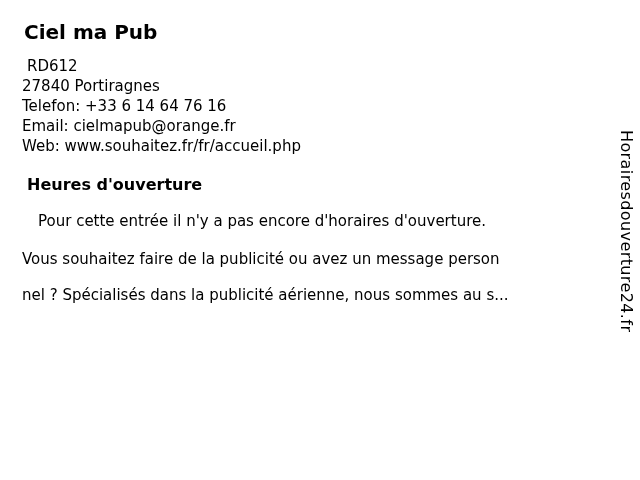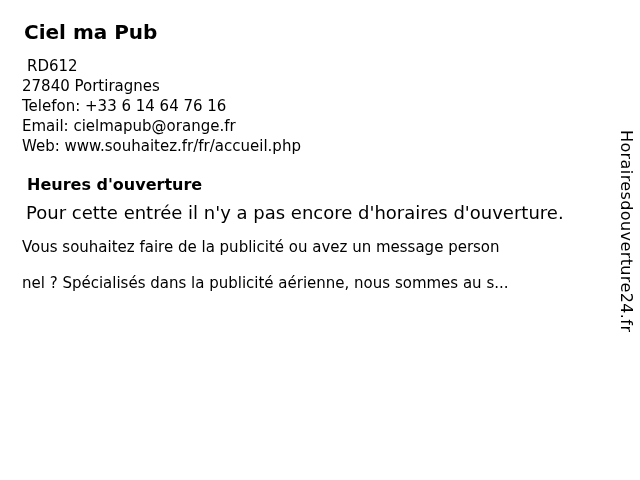--- a/index.html
+++ b/index.html
@@ -36,23 +36,23 @@
     font-size: 16px;
     line-height: 20px;
     font-weight: bold;
     margin: 5px;
   }
   .heading-hours {
     margin-top: 19px;
     margin-bottom: 8px;
   }
   .hours-note {
-    font-size: 18px;
+    font-size: 15px;
     line-height: 20px;
-    margin: 4px;
+    margin: 16px;
   }
   .heading-info {
     margin-top: 22px;
     margin-bottom: 10px;
   }
   .description {
     margin: 0;
   }
   .desc-line {
     display: block;

